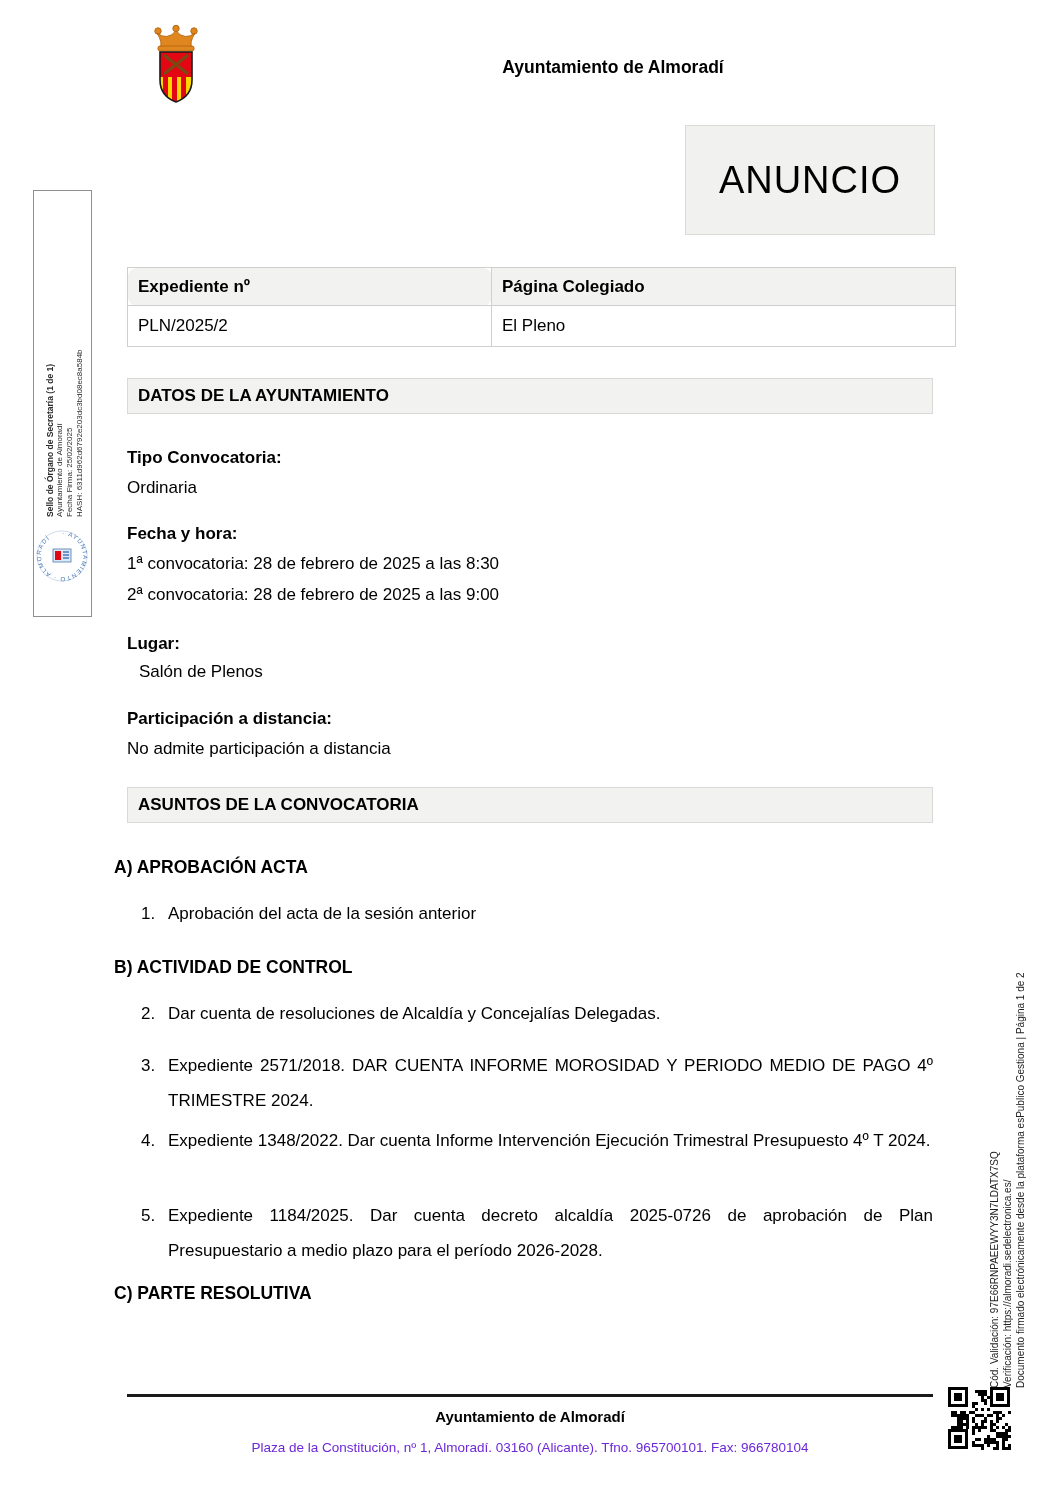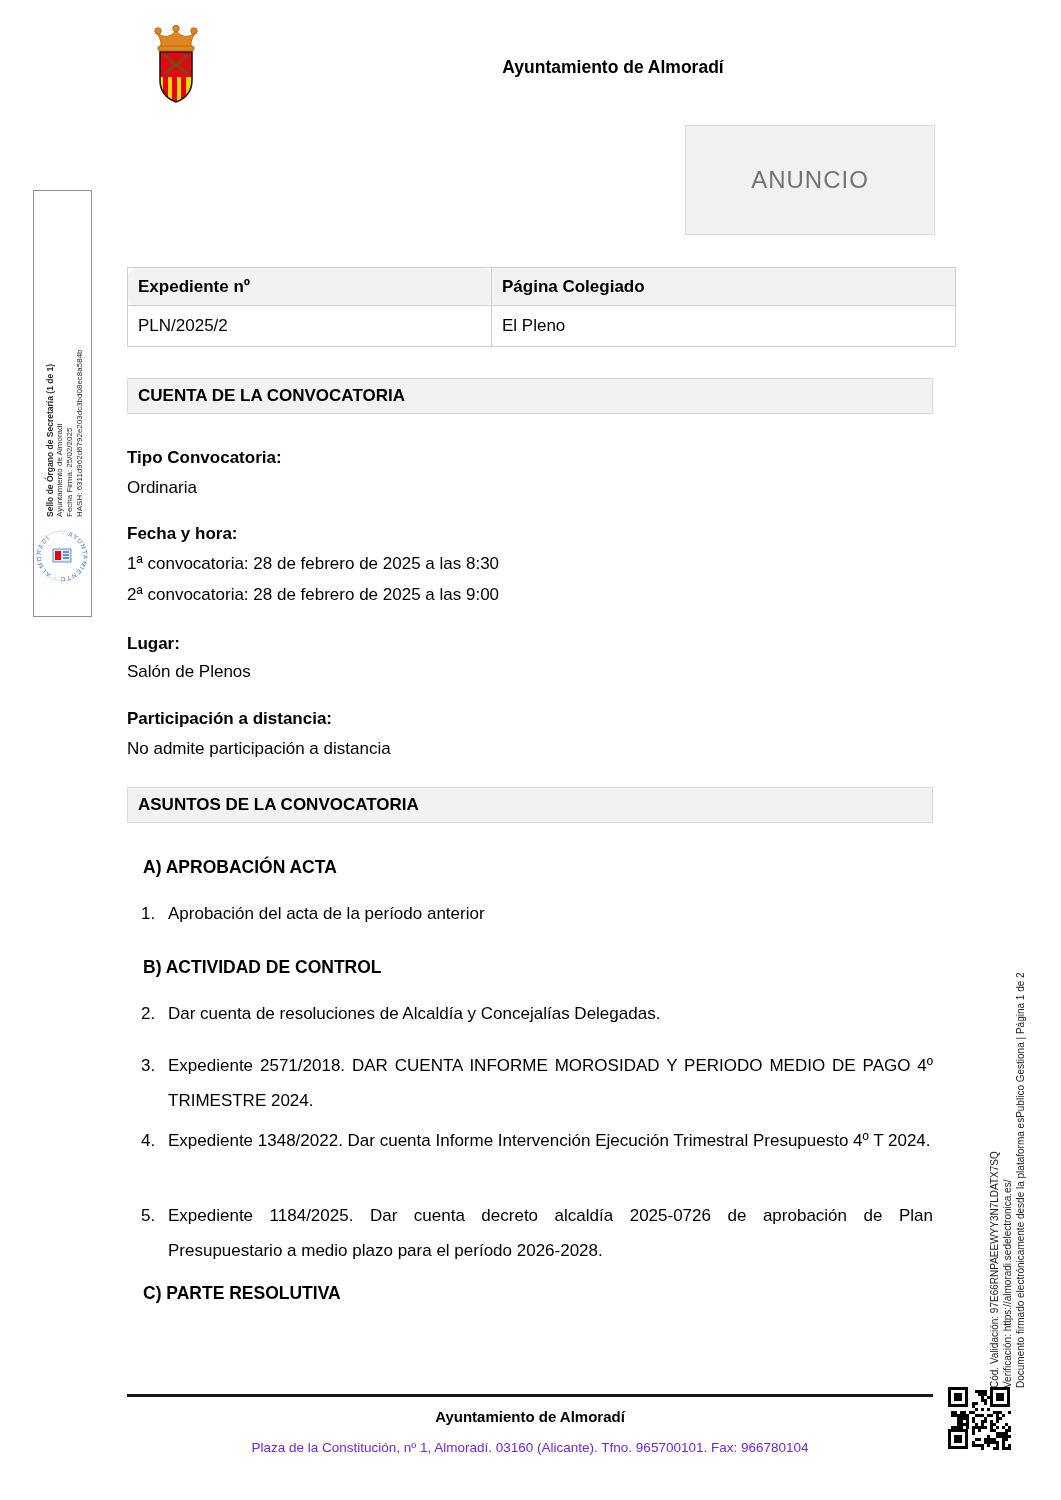--- a/index.html
+++ b/index.html
@@ -5,38 +5,38 @@
   html,body{margin:0;padding:0;background:#fff;}
   .page{
     position:relative;width:1061px;height:1500px;background:#ffffff;
     font-family:"Liberation Sans","DejaVu Sans",sans-serif;color:#000;overflow:hidden;
   }
   .abs{position:absolute;}
   
   .header-title{left:300px;top:57px;width:626px;text-align:center;font-size:17.5px;font-weight:bold;}
   .anuncio-box{
     left:685px;top:125px;width:248px;height:108px;background:#f1f1ef;border:1px solid #dadad8;
-    display:flex;align-items:center;justify-content:center;font-size:24px;letter-spacing:1px;color:#737373;
+    display:flex;align-items:center;justify-content:center;font-size:38px;letter-spacing:1px;color:#000000;
   }
   
   .exp-table{left:127px;top:267px;width:806px;border-collapse:collapse;table-layout:fixed;}
   .exp-table th,.exp-table td{border:1px solid #cfcfce;font-size:17px;text-align:left;padding:0 0 0 10px;}
   .exp-table th{background:#f2f2f1;height:37px;font-weight:bold;}
   .exp-table td{background:#fff;height:40px;font-weight:normal;}
   .col1{width:353px;border-radius:9px;} .col2{width:453px;}
   
   .bar{
     left:127px;width:794px;height:34px;background:#f2f2f1;border:1px solid #d9d9d7;
     line-height:34px;padding-left:10px;font-size:17px;font-weight:bold;
   }
   
   .line{left:127px;width:806px;font-size:17px;line-height:22px;}
   .bold{font-weight:bold;}
   
-  .shead{left:143px;width:806px;font-size:17.5px;font-weight:bold;}
+  .shead{left:114px;width:806px;font-size:17.5px;font-weight:bold;}
   .item{left:127px;width:806px;display:flex;font-size:17px;line-height:35px;}
   .item .inum{width:24px;margin-left:14px;flex:none;}
   .item .itext{flex:1;margin-left:3px;}
   .item .itext.just{text-align:justify;}
   
   .foot-rule{left:127px;top:1394px;width:806px;height:0;border-top:3px solid #1a1a1a;}
   .foot-title{left:127px;top:1408px;width:806px;text-align:center;font-size:15px;font-weight:bold;}
   .foot-addr{left:127px;top:1440px;width:806px;text-align:center;font-size:13.5px;color:#6d28d9;}
   
   .left-box{left:33px;top:190px;width:57px;height:425px;border:1px solid #8f8f8f;background:#fff;}
@@ -93,45 +93,45 @@
       <th class="col2">Página Colegiado</th>
     </tr>
     <tr>
       <td>PLN/2025/2</td>
       <td>El Pleno</td>
     </tr>
   </tbody>
     </table>
 
   <div class="abs bar" style="top:378px;">
-    <span>CUENTA DE LA CONVOCATORIA</span>
+    <span>DATOS DE LA AYUNTAMIENTO</span>
   </div>
 
   <div class="abs line bold" style="top:447px;">Tipo Convocatoria:</div>
   <div class="abs line" style="top:477px;">Ordinaria</div>
 
   <div class="abs line bold" style="top:523px;">Fecha y hora:</div>
   <div class="abs line" style="top:553px;">1ª convocatoria: 28 de febrero de 2025 a las 8:30</div>
   <div class="abs line" style="top:584px;">2ª convocatoria: 28 de febrero de 2025 a las 9:00</div>
 
   <div class="abs line bold" style="top:633px;">Lugar:</div>
-  <div class="abs line" style="top:661px;">Salón de Plenos</div>
+  <div class="abs line" style="top:661px;margin-left:12px;">Salón de Plenos</div>
 
   <div class="abs line bold" style="top:708px;">Participación a distancia:</div>
   <div class="abs line" style="top:738px;">No admite participación a distancia</div>
 
   <div class="abs bar" style="top:787px;">
     <span>ASUNTOS DE LA CONVOCATORIA</span>
   </div>
 
   <div class="abs shead" style="top:857px;">A) APROBACIÓN ACTA</div>
 
   <div class="abs item" style="top:896px;">
     <span class="inum">1.</span>
-    <span class="itext">Aprobación del acta de la período anterior</span>
+    <span class="itext">Aprobación del acta de la sesión anterior</span>
   </div>
 
   <div class="abs shead" style="top:957px;">B) ACTIVIDAD DE CONTROL</div>
 
   <div class="abs item" style="top:996px;">
     <span class="inum">2.</span>
     <span class="itext">Dar cuenta de resoluciones de Alcaldía y Concejalías Delegadas.</span>
   </div>
 
   <div class="abs item" style="top:1048px;">

